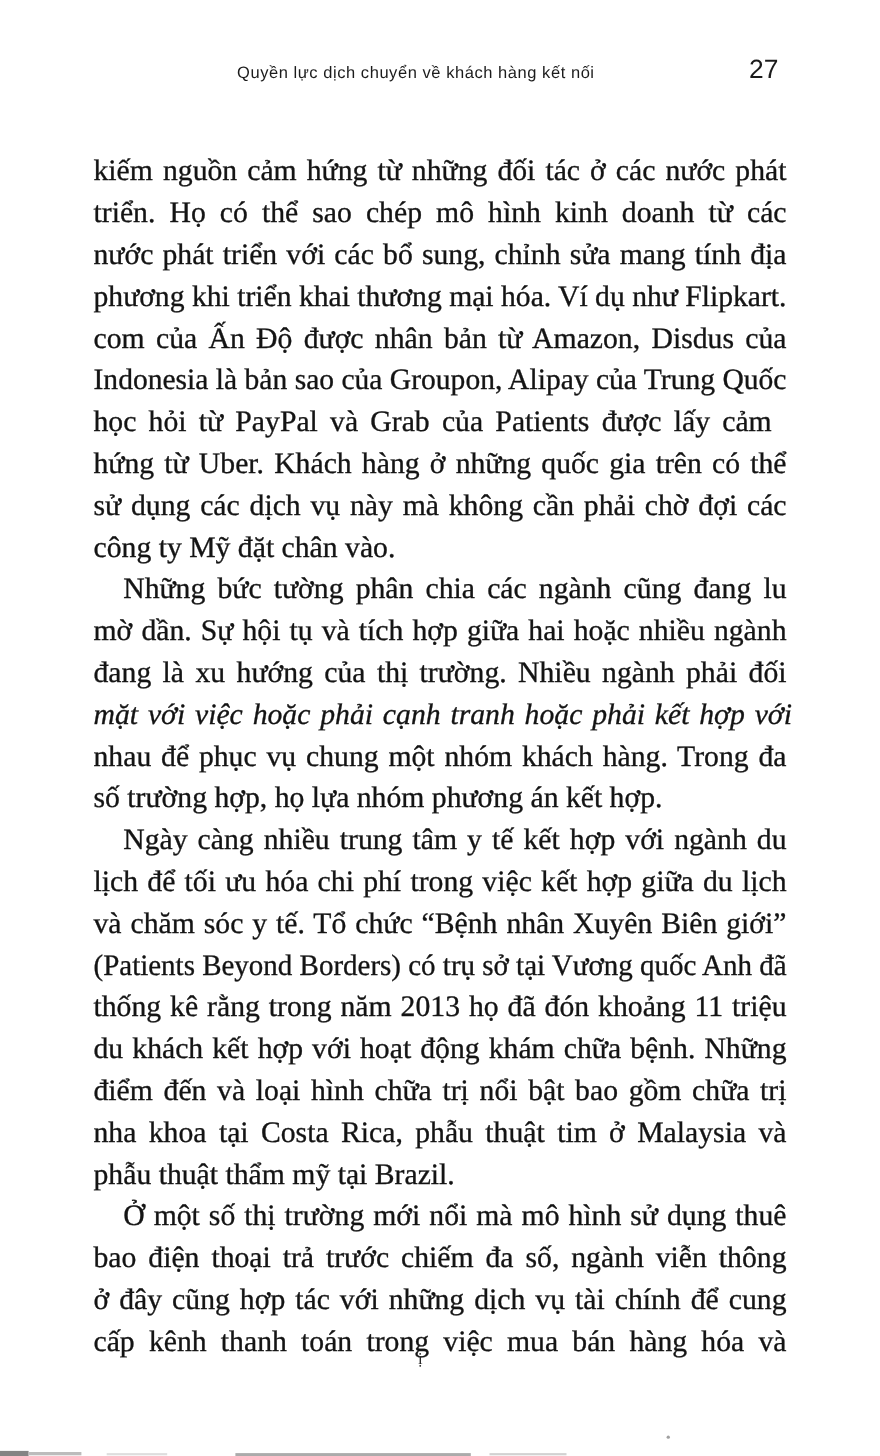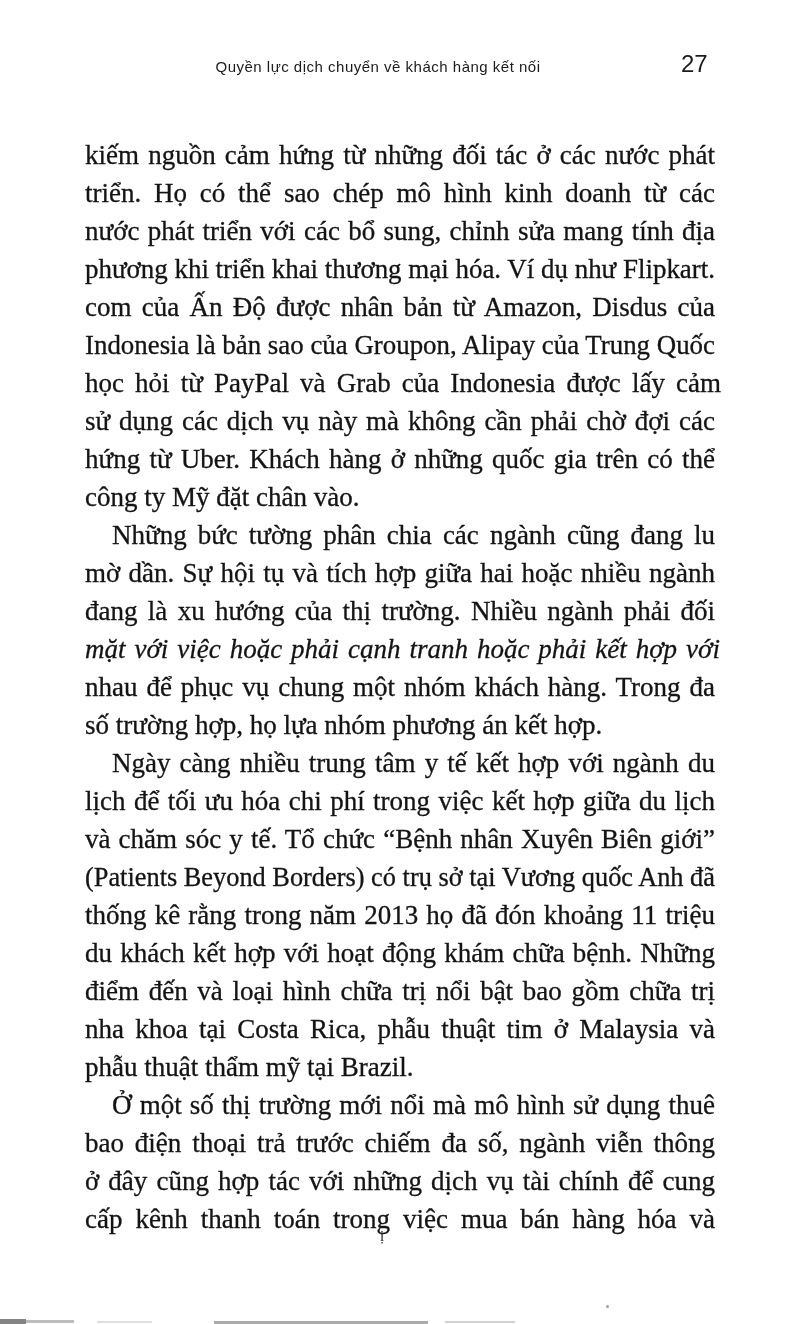--- a/index.html
+++ b/index.html
@@ -83,23 +83,23 @@
   <div class="page-number">27</div>
 
   <div class="body-text">
       <div>
         <div class="line"><span class="lt" style="word-spacing: 2.39062px;">kiếm nguồn cảm hứng từ những đối tác ở các nước phát</span></div>
         <div class="line"><span class="lt" style="word-spacing: 6.04688px;">triển. Họ có thể sao chép mô hình kinh doanh từ các</span></div>
         <div class="line"><span class="lt" style="word-spacing: 1.57386px;">nước phát triển với các bổ sung, chỉnh sửa mang tính địa</span></div>
         <div class="line"><span class="lt" style="transform: scaleX(0.997773);">phương khi triển khai thương mại hóa. Ví dụ như Flipkart.</span></div>
         <div class="line"><span class="lt" style="word-spacing: 3.53281px;">com của Ấn Độ được nhân bản từ Amazon, Disdus của</span></div>
         <div class="line"><span class="lt" style="transform: scaleX(0.995433);">Indonesia là bản sao của Groupon, Alipay của Trung Quốc</span></div>
-        <div class="line"><span class="lt" style="word-spacing: 4.3625px;">học hỏi từ PayPal và Grab của Indonesia được lấy cảm</span></div>
+        <div class="line"><span class="lt" style="word-spacing: 4.3625px;">học hỏi từ PayPal và Grab của Patients được lấy cảm</span></div>
+        <div class="line"><span class="lt" style="word-spacing: 2.49716px;">hứng từ Uber. Khách hàng ở những quốc gia trên có thể</span></div>
         <div class="line"><span class="lt" style="word-spacing: 2.16667px;">sử dụng các dịch vụ này mà không cần phải chờ đợi các</span></div>
-        <div class="line"><span class="lt" style="word-spacing: 2.49716px;">hứng từ Uber. Khách hàng ở những quốc gia trên có thể</span></div>
         <div class="line"><span class="lt">công ty Mỹ đặt chân vào.</span></div>
       </div>
       <div>
         <div class="line indent"><span class="lt" style="word-spacing: 4.30208px;">Những bức tường phân chia các ngành cũng đang lu</span></div>
         <div class="line"><span class="lt" style="word-spacing: 1.5026px; text-align: right;">mờ dần. Sự hội tụ và tích hợp giữa hai hoặc nhiều ngành</span></div>
         <div class="line"><span class="lt" style="word-spacing: 3.60312px;">đang là xu hướng của thị trường. Nhiều ngành phải đối</span></div>
         <div class="line"><span class="lt" style="word-spacing: 2.19176px; font-style: italic;">mặt với việc hoặc phải cạnh tranh hoặc phải kết hợp với</span></div>
         <div class="line"><span class="lt" style="word-spacing: 2.18125px;">nhau để phục vụ chung một nhóm khách hàng. Trong đa</span></div>
         <div class="line"><span class="lt">số trường hợp, họ lựa nhóm phương án kết hợp.</span></div>
       </div>

